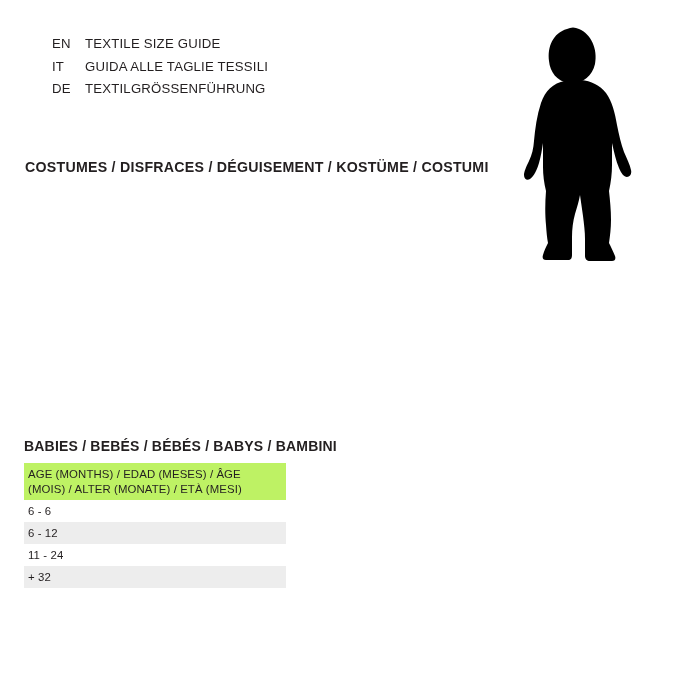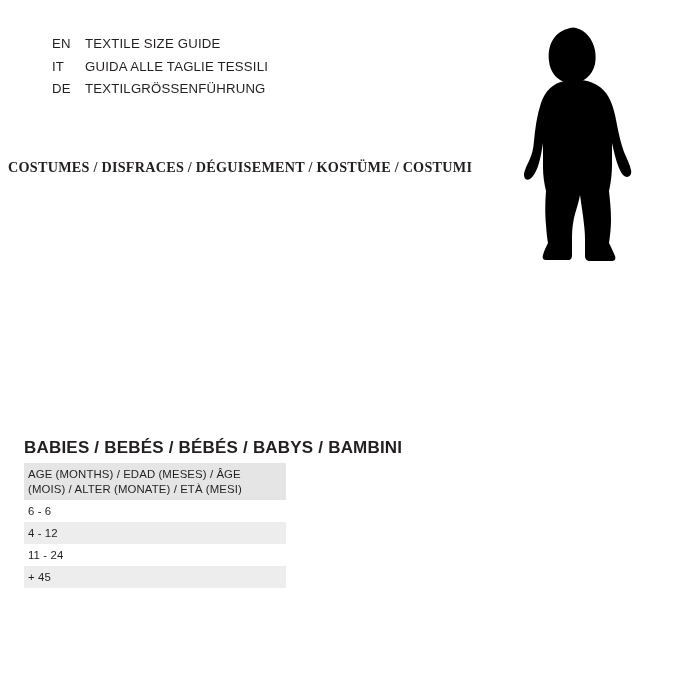--- a/index.html
+++ b/index.html
@@ -44,27 +44,26 @@
     text-transform: uppercase;
   }
   .lang-text {
     flex: 1 1 auto;
     text-transform: uppercase;
   }
 
   
   .costumes-title {
     position: absolute;
-    left: 8px;
+    left: 25px;
     top: 159px;
     font-size: 14.2px;
     font-weight: bold;
     letter-spacing: 0.25px;
     text-transform: uppercase;
-    font-family: Liberation Serif, serif;
   }
 
   
   .silhouette {
     position: absolute;
     left: 505px;
     top: 25px;
     width: 140px;
     height: 240px;
   }
@@ -72,21 +71,21 @@
     display: block;
     width: 140px;
     height: 240px;
   }
 
   
   .babies-title {
     position: absolute;
     left: 24px;
     top: 438px;
-    font-size: 17px;
+    font-size: 14px;
     font-weight: bold;
     letter-spacing: 0.2px;
   }
 
   .size-table {
     position: absolute;
     left: 24px;
     top: 463px;
     width: 262px;
     border-collapse: collapse;
@@ -95,21 +94,21 @@
   .size-table th,
   .size-table td {
     text-align: left;
     padding: 3px 5px 3px 4px;
     font-weight: normal;
     line-height: 14px;
     letter-spacing: 0.1px;
     color: #231f20;
   }
   .size-table thead th {
-    background: #e5e5e5;
+    background: #bef264;
     line-height: 14.5px;
     padding-top: 4px;
     padding-bottom: 4px;
   }
   .size-table tbody tr:nth-child(odd) td {
     background: #ffffff;
   }
   .size-table tbody tr:nth-child(even) td {
     background: #ededed;
   }
@@ -193,24 +192,24 @@
     <thead>
       <tr>
         <th>AGE (MONTHS) / EDAD (MESES) / ÂGE (MOIS) / ALTER (MONATE) / ETÀ (MESI)</th>
       </tr>
     </thead>
     <tbody>
       <tr>
         <td>6 - 6</td>
       </tr>
       <tr>
-        <td>4 - 12</td>
+        <td>6 - 12</td>
       </tr>
       <tr>
         <td>11 - 24</td>
       </tr>
       <tr>
-        <td>+ 45</td>
+        <td>+ 32</td>
       </tr>
     </tbody>
   </table>
 
 </div>
 
 </body></html>

